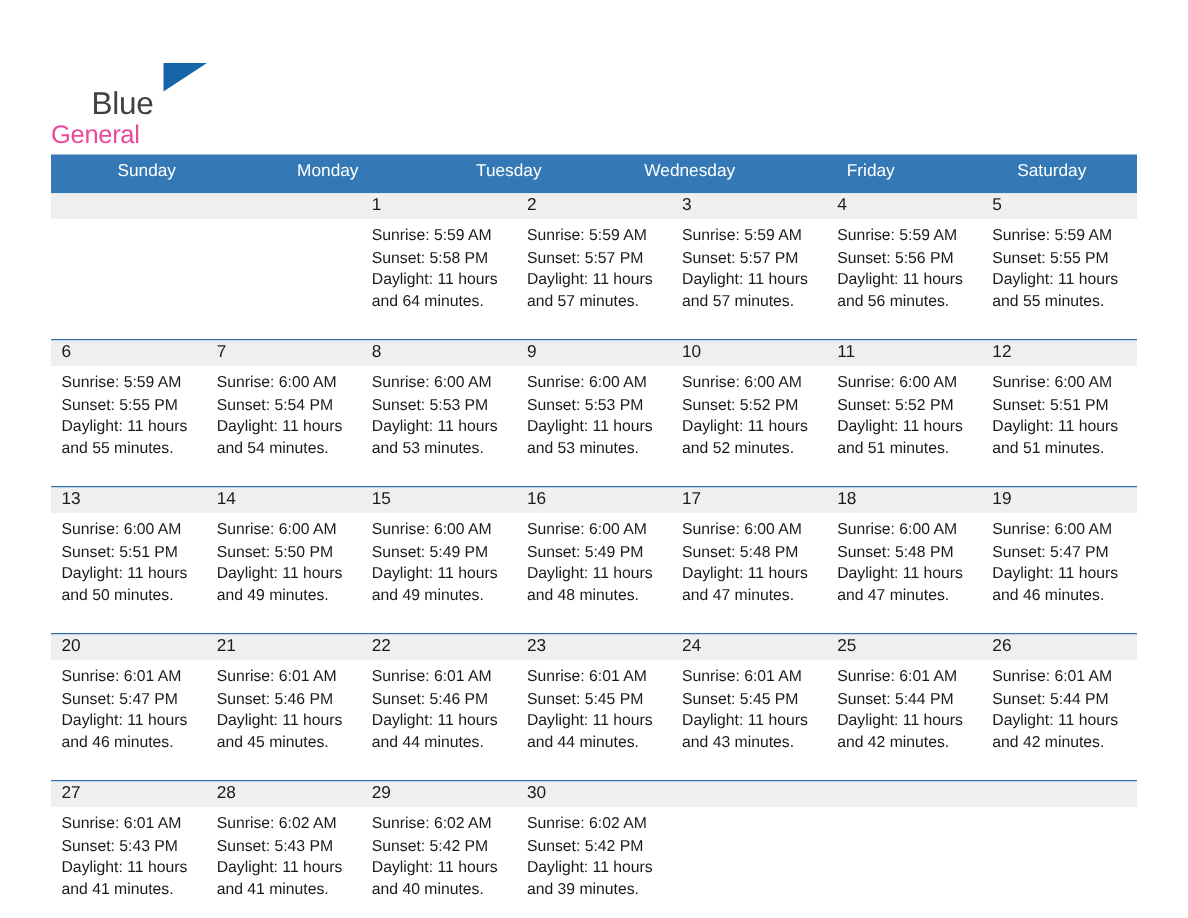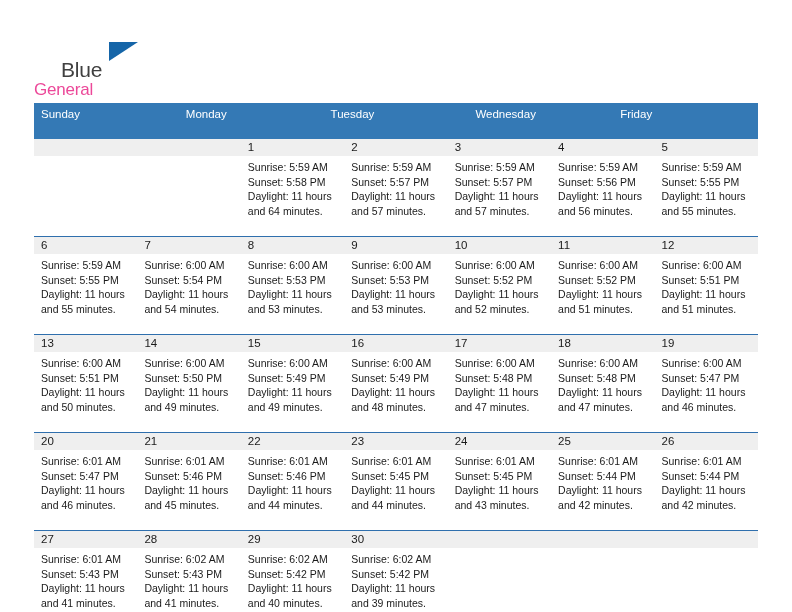--- a/index.html
+++ b/index.html
@@ -92,21 +92,22 @@
   .calendar {
     position: absolute;
     left: 34px;
     top: 103px;
     width: 724px;
   }
 
   .dow-row {
     display: flex;
     background: #3479b5;
-    height: 36px;
+    height: 26px;
+    text-align: center;
   }
   .dow {
     flex: 1 1 0;
     color: #ffffff;
     font-size: 11.5px;
     line-height: 22px;
     padding-left: 7px;
     box-sizing: border-box;
     white-space: nowrap;
     overflow: hidden;
@@ -171,20 +172,21 @@
 
   </div>
 
   <div class="calendar">
     <div class="dow-row">
         <div class="dow">Sunday</div>
         <div class="dow">Monday</div>
         <div class="dow">Tuesday</div>
         <div class="dow">Wednesday</div>
         <div class="dow">Friday</div>
+        <div class="dow">Saturday</div>
       </div>
     <div id="weeks-container">
         <div class="week">
           <div class="week-numbers">
             <div class="num-cell"></div>
             <div class="num-cell"></div>
             <div class="num-cell">1</div>
             <div class="num-cell">2</div>
             <div class="num-cell">3</div>
             <div class="num-cell">4</div>

